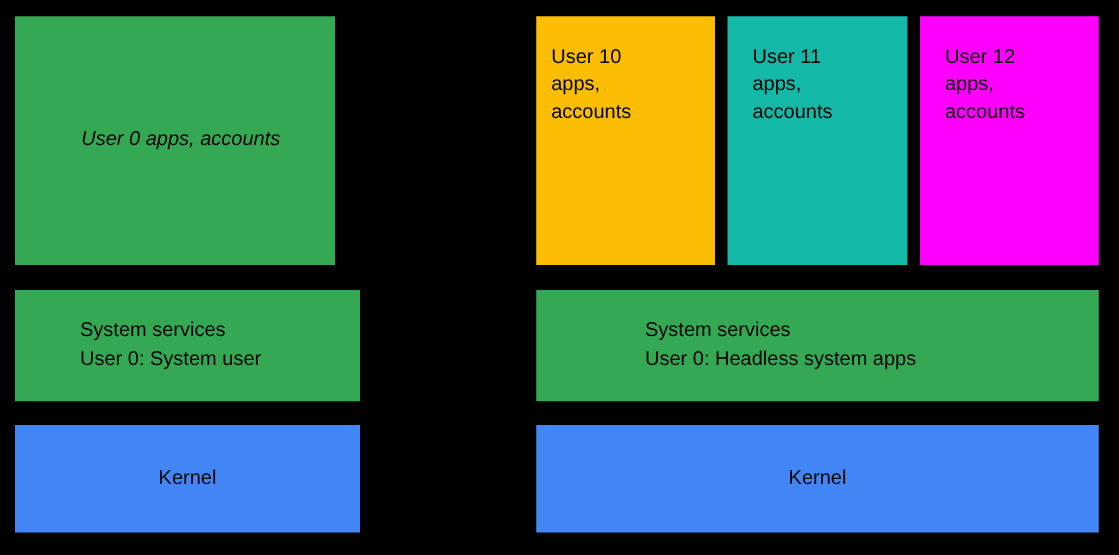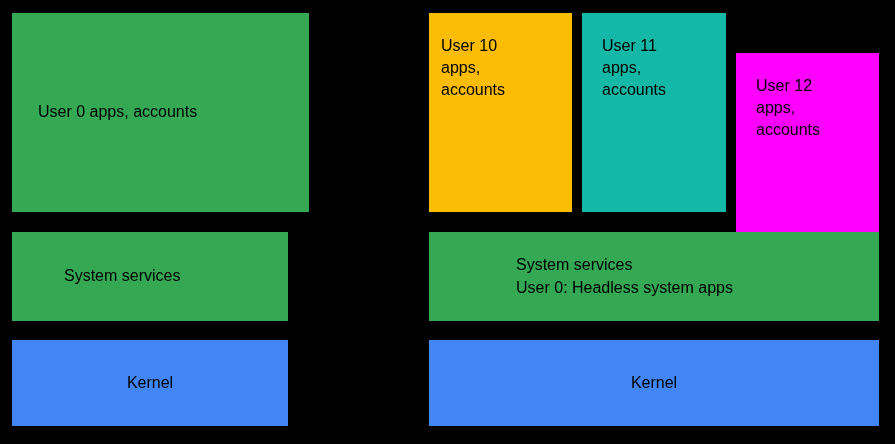--- a/index.html
+++ b/index.html
@@ -17,42 +17,43 @@
     font-size: 16px;
     color: #000000;
   }
   .box {
     position: absolute;
     box-sizing: border-box;
     line-height: 1.38;
   }
   
   .left-apps {
-    left: 12px; top: 13px; width: 297px; height: 199px;
+    left: 12px; top: 13px; width: 256px; height: 199px;
     display: flex; align-items: center;
-    padding-left: 26px;
+    padding-left: 53px;
+    font-style: italic;
   }
   .left-services {
     left: 12px; top: 232px; width: 276px; height: 89px;
     display: flex; flex-direction: column; justify-content: center;
     padding-left: 52px;
   }
   .left-kernel {
     left: 12px; top: 340px; width: 276px; height: 86px;
     display: flex; align-items: center; justify-content: center;
   }
   
   .user-box {
     top: 13px; height: 199px;
     padding: 22px 0 0 20px;
   }
   .user-box .wrap { display: block; width: 88px; }
   .user10 { left: 429px; width: 143px; }
   .user11 { left: 582px; width: 144px; }
-  .user12 { left: 736px; width: 143px; margin-top: 40px; }
+  .user12 { left: 736px; width: 143px; }
   .right-services {
     left: 429px; top: 232px; width: 450px; height: 89px;
     display: flex; flex-direction: column; justify-content: center;
     padding-left: 87px;
   }
   .right-kernel {
     left: 429px; top: 340px; width: 450px; height: 86px;
     display: flex; align-items: center; justify-content: center;
   }
   .line { display: block; }
@@ -61,20 +62,21 @@
 <body>
 
 <div class="canvas">
 
   <div class="box left-apps" style="background-color: rgb(52, 168, 83);">
     <span class="line">User 0 apps, accounts</span>
   </div>
 
   <div class="box left-services" style="background-color: rgb(52, 168, 83);">
     <span class="line">System services</span>
+    <span class="line">User 0: System user</span>
   </div>
 
   <div class="box left-kernel" style="background-color: rgb(66, 133, 244);">
     <span class="line">Kernel</span>
   </div>
 
   <div class="box user-box user10" style="background-color: rgb(251, 188, 4); padding-left: 12px;">
     <span class="wrap">User 10 apps, accounts</span>
   </div>
 

